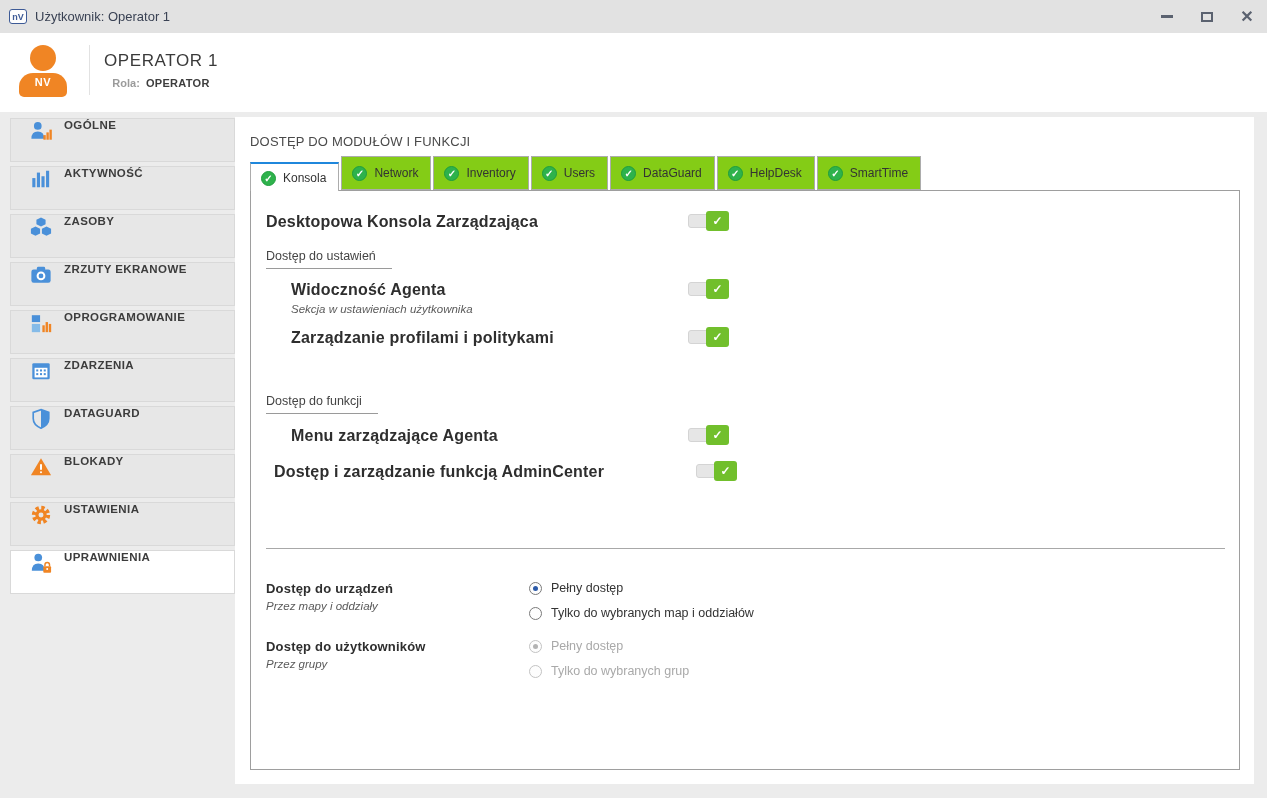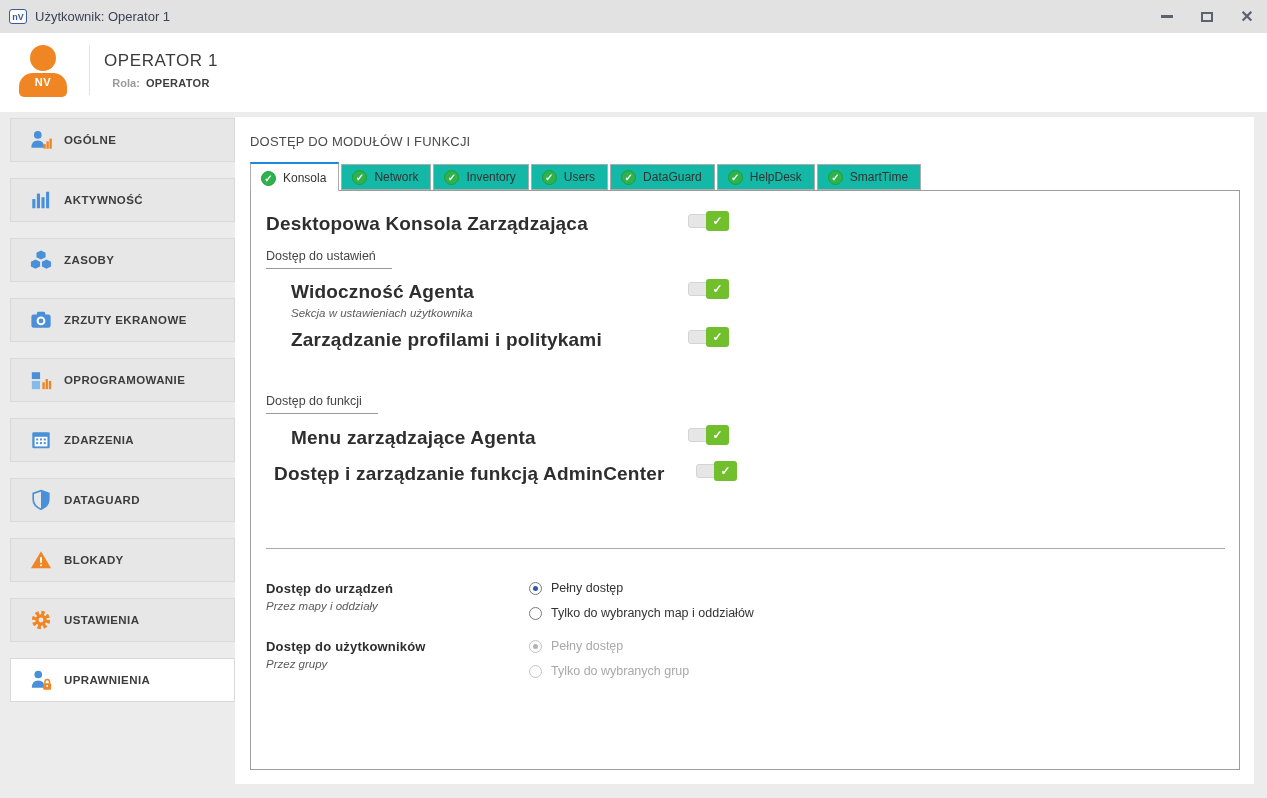--- a/index.html
+++ b/index.html
@@ -37,52 +37,52 @@
   .header-vdiv { position:absolute; left:89px; top:12px; width:1px; height:50px; background:#e2e2e2; }
   .header-text { position:absolute; left:104px; top:18px;text-align:center; }
   .user-name { font-size:17px; color:#3a3a3a; letter-spacing:.6px; }
   .user-role { margin-top:6px; font-size:11px; }
   .role-label { color:#9b9b9b;font-weight:bold; }
   .role-value { color:#3d3d3d; font-weight:bold; margin-left:3px; letter-spacing:.3px; }
 
   
   .sidebar { position:absolute; left:10px; top:118px; width:225px; }
   .side-item {
-    height:44px; margin-bottom:16px; background:#e7e7e7; border:1px solid #d9d9d9;
-    display:flex; align-items:center; padding-left:18px; cursor:pointer;
+    height:44px; margin-bottom:4px; background:#e7e7e7; border:1px solid #d9d9d9;
+    display:flex; padding-left:18px; cursor:pointer;
   }
   .side-item.active { background:#fff; }
   .side-icon { width:24px; height:24px; display:flex; align-items:center; justify-content:center; flex:none; }
   .side-label { margin-left:11px; font-size:11.5px; font-weight:bold; color:#3c3c3c; letter-spacing:.4px; }
 
   
   .main-panel { position:absolute; left:235px; top:117px; width:1019px; height:667px; background:#fff; }
   .panel-heading { position:absolute; left:15px; top:17px; font-size:13px; color:#4a4a4a; letter-spacing:.2px; }
 
   .tabs { position:absolute; left:15px; top:45px; height:28px; display:flex; align-items:flex-end; z-index:2; }
   .tab {
-    height:26px; background:#14b8a6; border:1px solid #acacac;
+    height:34px; background:#84cc16; border:1px solid #acacac;
     display:flex; align-items:center; padding:0 12px 0 10px;
     font-size:12px; color:#333; margin-right:2px; cursor:pointer; white-space:nowrap;
   }
   .tab.active {
     height:29px; margin-bottom:-1px; background:#fff;
     border-top:2px solid #1f87dc; border-bottom:none; padding-top:1px;
   }
   .check-circle {
     width:15px; height:15px; border-radius:50%; background:#2eb24c; border:1px solid #1f9e3d;
     color:#fff; font-size:10px; font-weight:bold;
     display:flex; align-items:center; justify-content:center; margin-right:7px; flex:none;
   }
   .check-circle::before { content:"\2713"; }
 
   .tab-panel { position:absolute; left:15px; top:73px; width:990px; height:580px; border:1px solid #9e9e9e; background:#fff; }
 
   .trow { position:absolute; left:15px; right:15px; height:26px; }
-  .trow-label { font-size:19px; font-weight:bold; color:#2e2e2e; letter-spacing:.2px; }
+  .trow-label { font-size:16px; font-weight:bold; color:#2e2e2e; letter-spacing:.2px; }
   .trow-label.indent { margin-left:25px; }
   .trow-sub { font-size:11.5px; font-style:italic; color:#5a5a5a; margin-top:4px; }
   .trow-sub.indent { margin-left:25px; }
 
   .toggle { position:absolute; left:422px; top:-2px; width:41px; height:20px; cursor:pointer; }
   .toggle-track { position:absolute; left:0; top:3px; width:30px; height:14px; background:#e6e6e6; border:1px solid #d4d4d4; border-radius:3px; }
   .toggle-knob {
     position:absolute; right:0; top:0; width:23px; height:20px; background:#71bf2c; border-radius:3px;
     color:#fff; font-size:12px; font-weight:bold; display:flex; align-items:center; justify-content:center;
   }

